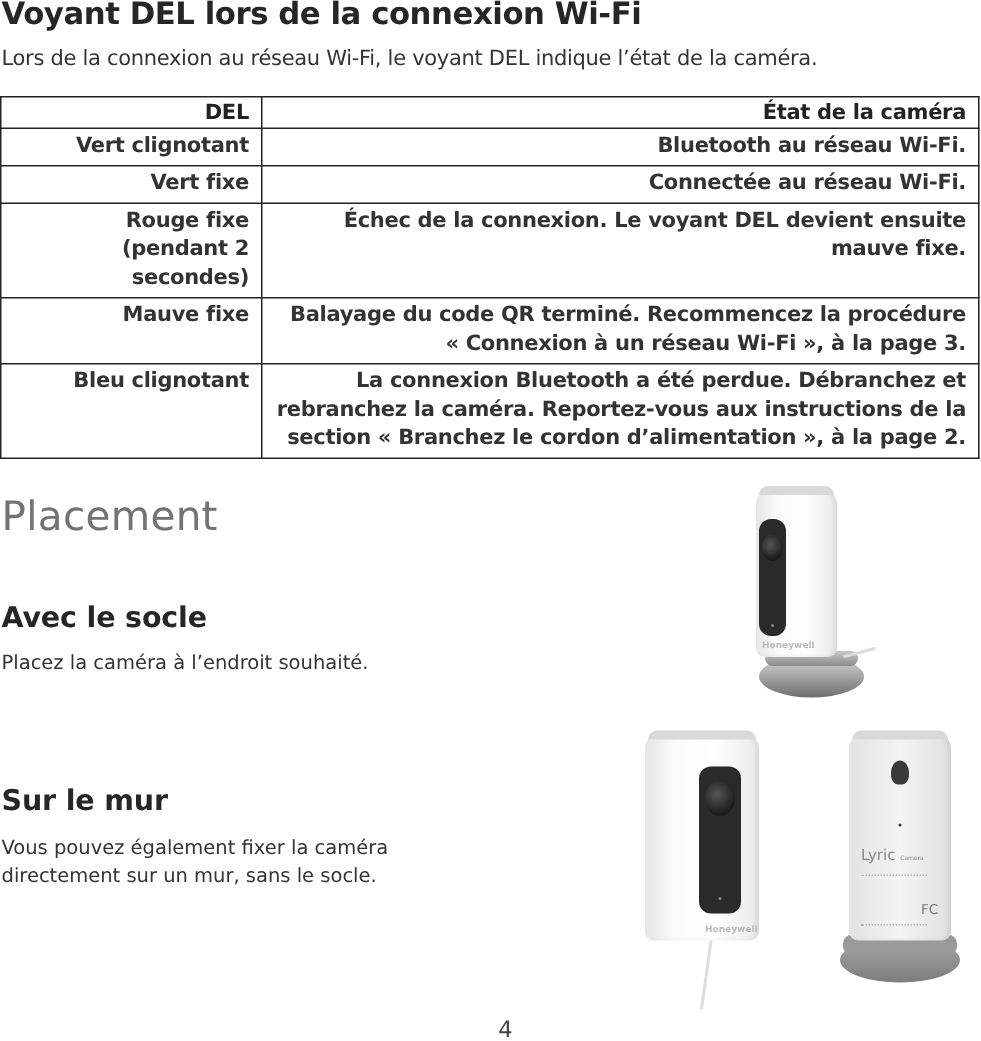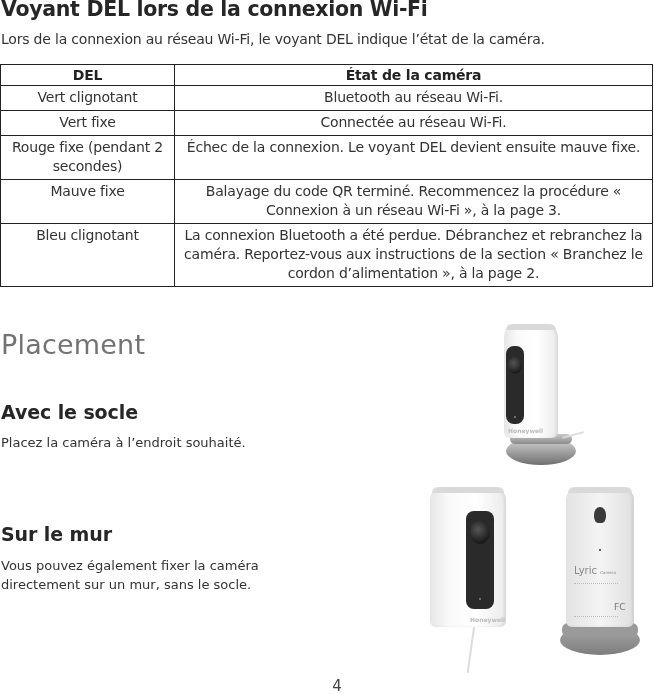--- a/index.html
+++ b/index.html
@@ -17,25 +17,25 @@
       left: 1px; top: 31px; font-size: 14px; color: #333; white-space: nowrap;
       letter-spacing: -0.2px;
     }
     table.led {
       position: absolute; left: 0px; top: 64px; width: 653px;
       border-collapse: collapse; font-size: 14px; color: #333;
       letter-spacing: -0.2px;
     }
     table.led td, table.led th {
       border: 1.6px solid #222; padding: 0 8px; vertical-align: top;
-      text-align: center; line-height: 19px;
+      text-align: right; line-height: 19px;
     }
     table.led th { font-weight: bold; color: #222; padding-top: 1px; height: 19px; }
     table.led td.c1 { width: 157px; }
-    table.led td { padding-top: 2px; padding-bottom: 3px; }
+    table.led td { padding-top: 2px; padding-bottom: 3px; font-weight: bold; }
     .h2 {
       left: 1px; top: 329px; font-size: 27px; font-weight: normal;
       color: #737373; letter-spacing: 0.2px;
     }
     .h3 {
       font-size: 19px; font-weight: bold; color: #262626; left: 1px;
       letter-spacing: -0.1px;
     }
     .body-text { font-size: 13px; color: #333; left: 1px; line-height: 19px; }
     .page-num { left: 0; width: 674px; top: 677px; text-align: center; font-size: 15px; color: #444; }

